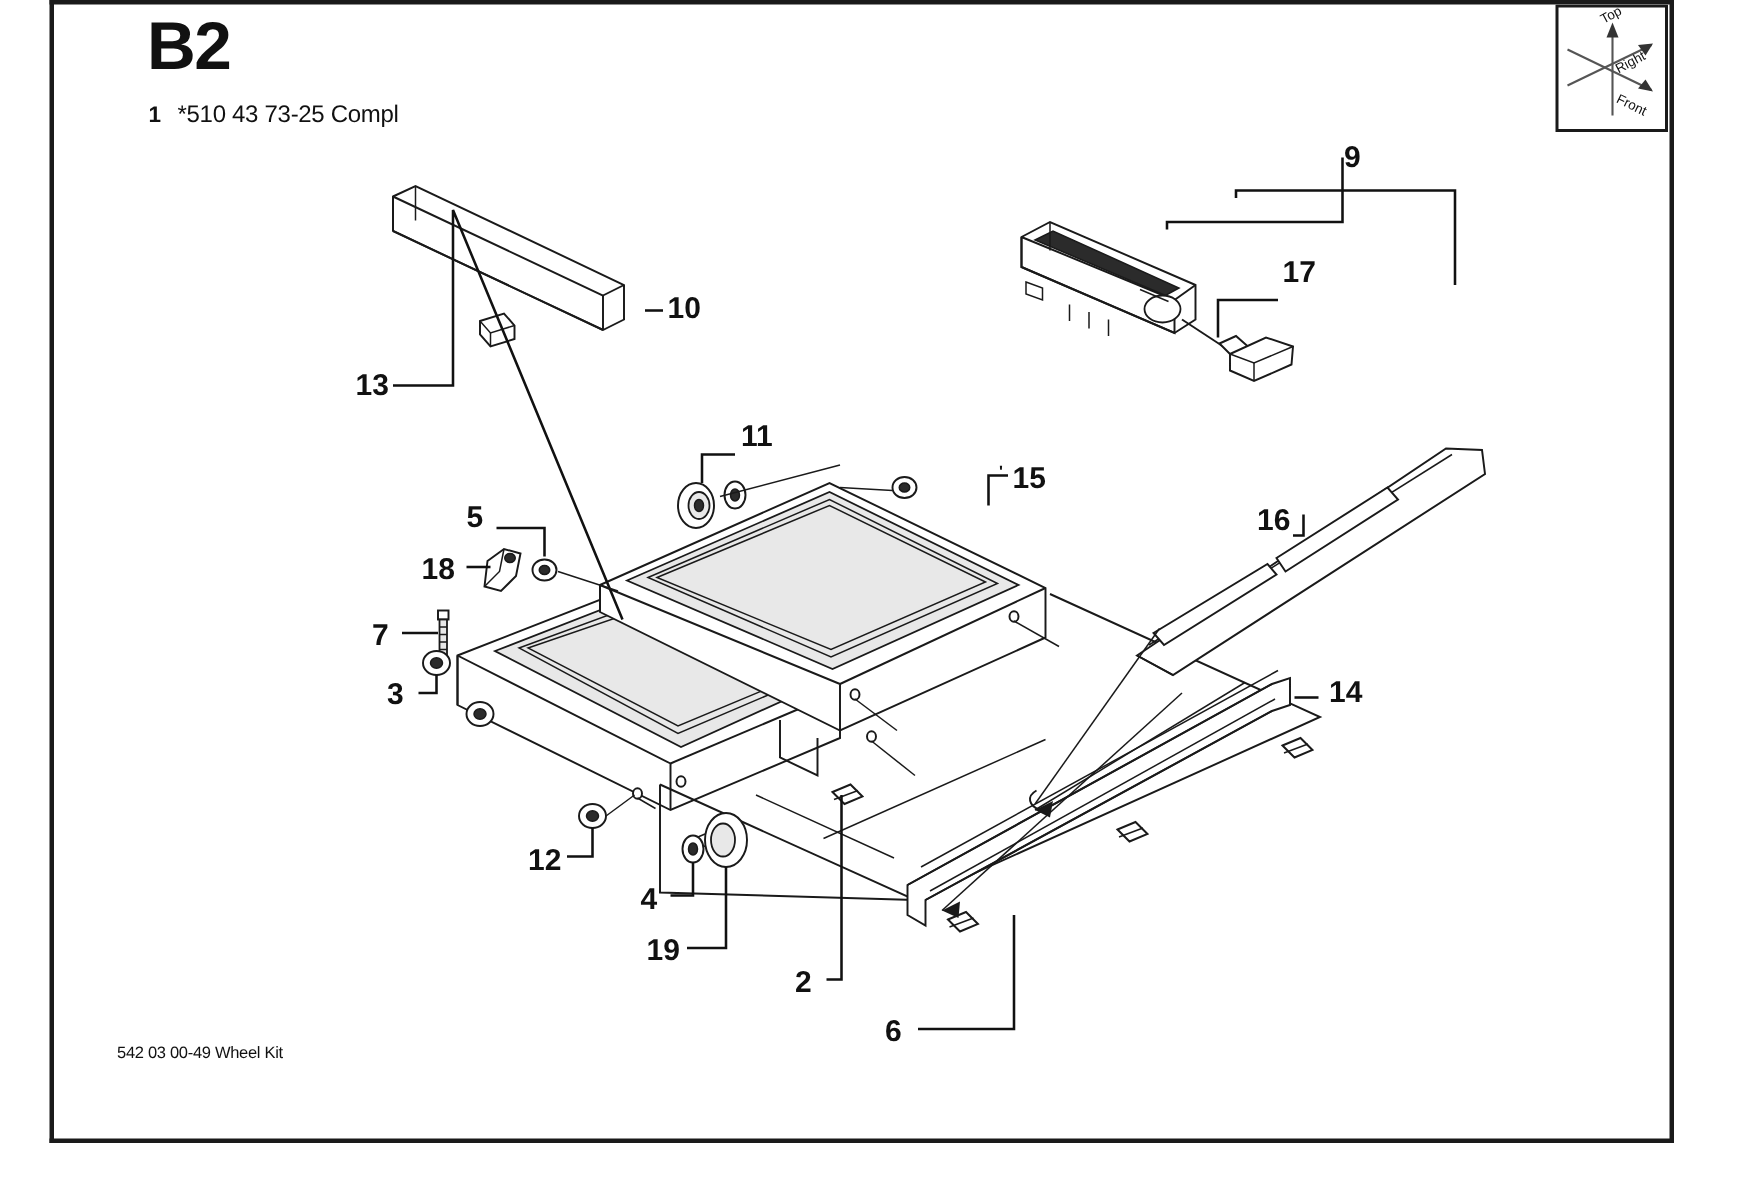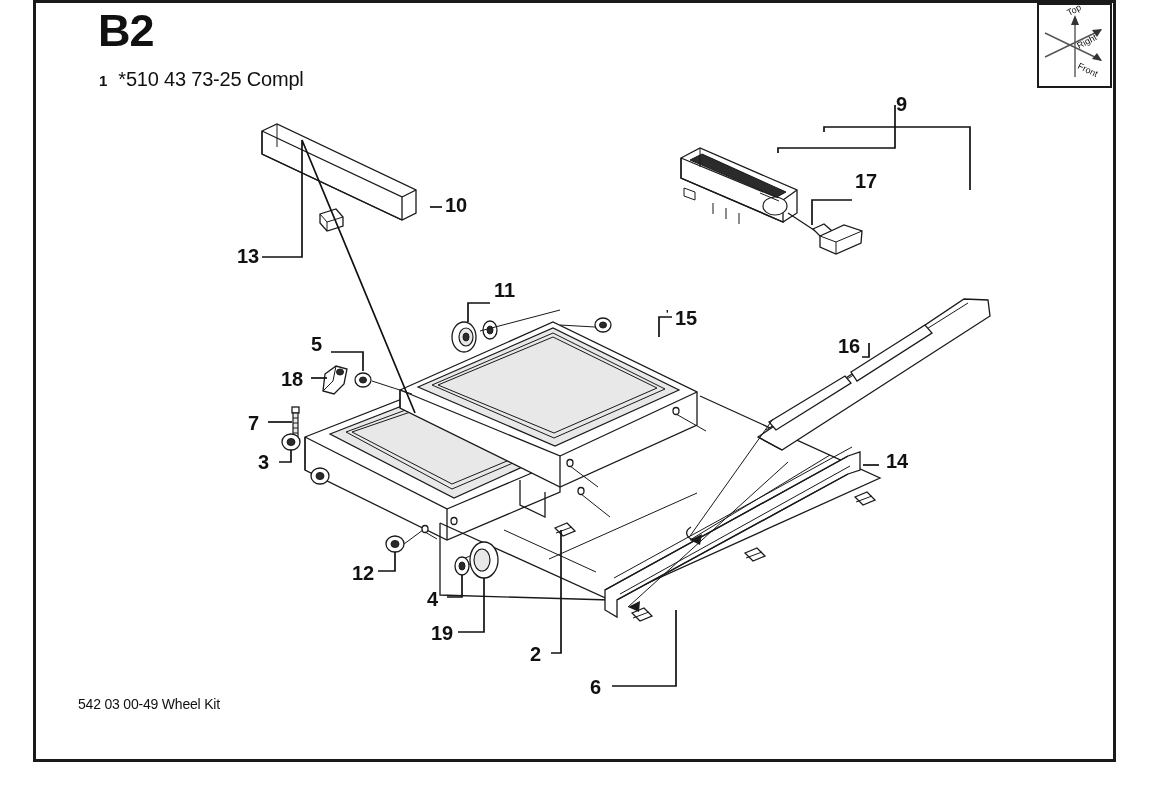--- a/index.html
+++ b/index.html
@@ -5,22 +5,22 @@
   html,body{margin:0;padding:0;background:#ffffff;}
   body{width:1166px;height:787px;font-family:"Liberation Sans",sans-serif;color:#111;overflow:hidden;position:relative;}
   #page{position:absolute;left:0;top:0;width:1166px;height:787px;}
   .border-frame{position:absolute;left:33px;top:0px;width:1083px;height:762px;border:3px solid #1a1a1a;border-top:none;box-sizing:border-box;}
   .frame-top{position:absolute;left:33px;top:0px;width:1083px;height:3px;background:#1a1a1a;}
   .hdr{position:absolute;left:58px;top:8px;display:flex;align-items:center;margin-left:40px;}
   .hdr-code{font-size:45px;font-weight:bold;letter-spacing:-1px;line-height:1;}
   .hdr-title{font-size:21px;font-weight:bold;margin-left:17px;letter-spacing:-0.2px;}
   .subrow{position:absolute;left:99px;top:68px;display:flex;align-items:baseline;}
   .sub-num{font-size:15px;font-weight:bold;}
-  .sub-txt{font-size:20px;margin-left:11px;letter-spacing:-0.2px;}
-  .caption{position:absolute;left:78px;top:696px;font-size:14px;letter-spacing:-0.2px;}
+  .sub-txt{font-size:16px;margin-left:11px;letter-spacing:-0.2px;}
+  .caption{position:absolute;left:78px;top:696px;font-size:11px;letter-spacing:-0.2px;}
   .compass{position:absolute;left:1037px;top:3px;width:75px;height:85px;border:2px solid #1a1a1a;background:#fff;box-sizing:border-box;}
   svg.diagram{position:absolute;left:0;top:0;width:1166px;height:787px;}
   .ln{fill:none;stroke:#1a1a1a;stroke-width:1.3;}
   .ln-thin{fill:none;stroke:#1a1a1a;stroke-width:1;}
   .lead{fill:none;stroke:#111;stroke-width:1.7;}
   .part-fill{fill:#ffffff;stroke:#1a1a1a;stroke-width:1.3;}
   .part-dark{fill:#2b2b2b;stroke:#1a1a1a;stroke-width:1;}
   .part-grey{fill:#e8e8e8;stroke:#1a1a1a;stroke-width:1.2;}
   .calloutTxt{font-family:"Liberation Sans",sans-serif;font-size:20px;font-weight:bold;fill:#111;}
   .tickTxt{font-family:"Liberation Sans",sans-serif;font-size:9px;fill:#111;}

